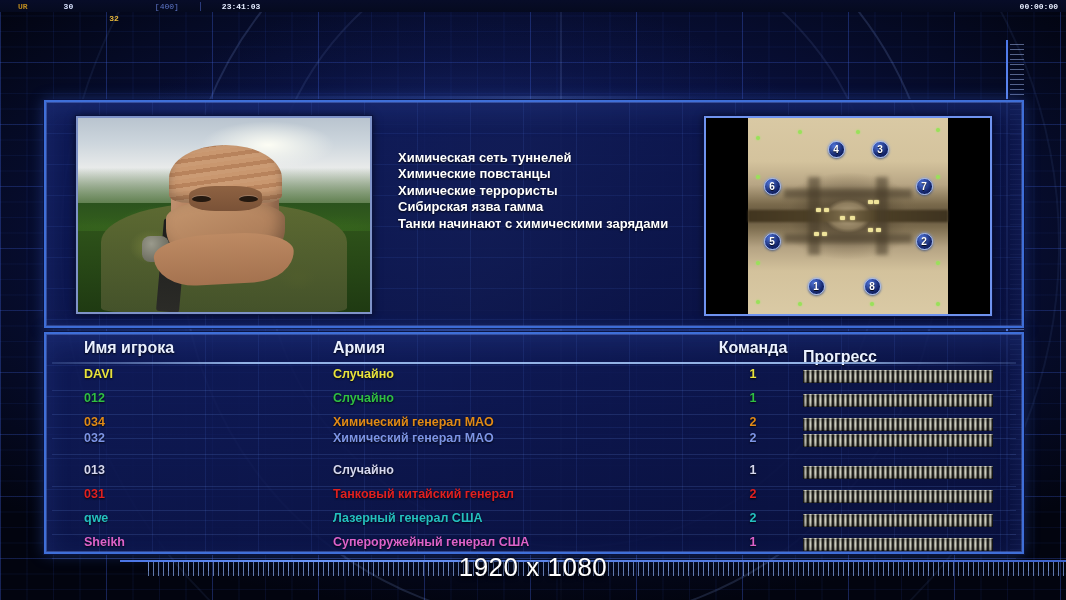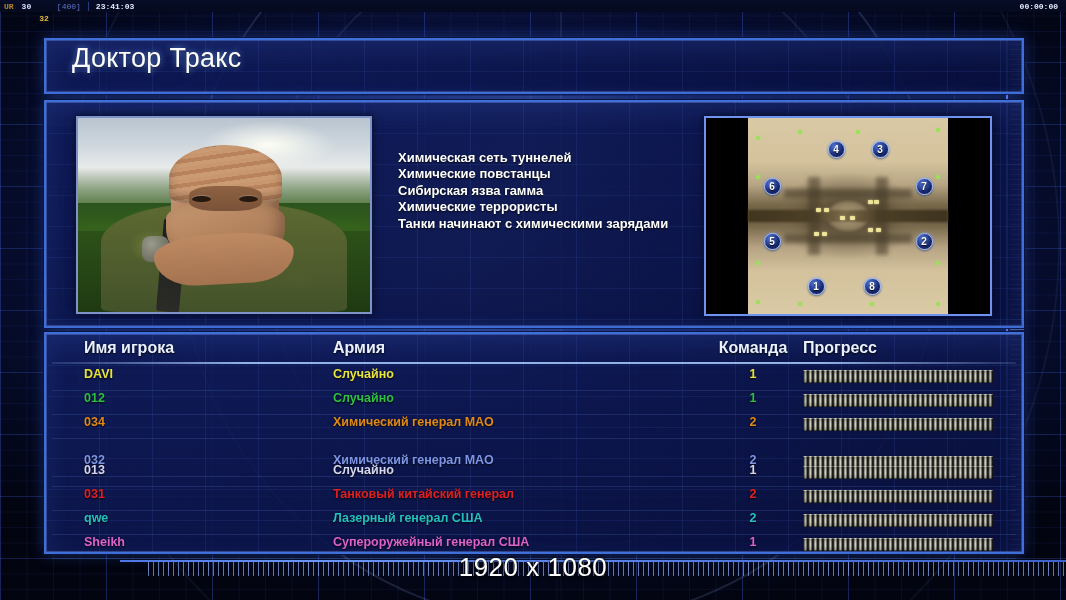--- a/index.html
+++ b/index.html
@@ -48,21 +48,21 @@
 
   
   .topbar {
     position:absolute; left:0; top:0; width:1066px; height:12px;
     background:linear-gradient(to bottom, #070c28, #050a1f);
     display:flex; align-items:center;
     font-family:"Liberation Mono", monospace;
     font-size:8px; line-height:9px; letter-spacing:0px;
     z-index:30;
   }
-  .topbar .seg { padding:0 4px; }
+  .topbar .seg { padding:0 18px; }
   .tb-ur { color:#b9891f; font-weight:bold; }
   .tb-n1 { color:#d8e2ff; font-weight:bold; }
   .tb-n2 { color:#e8b83a; font-weight:bold;margin-top:24px; }
   .tb-br { color:#5e76c8; }
   .tb-time { color:#e4ecff; font-weight:bold; }
   .tb-sep { width:1px; height:9px; background:#2a3a7a; margin:0 3px; }
   .tb-right {
     margin-left:auto; color:#e8eeff; font-weight:bold;
     font-family:"Liberation Mono", monospace; font-size:8px; padding-right:8px;
   }
@@ -341,23 +341,20 @@
     <span class="tb-sep"></span>
     <span class="seg tb-time">23:41:03</span>
     <span class="tb-right">00:00:00</span>
   </div>
 
   <div class="ruler-bottom-line"></div>
   <div class="ruler-bottom"></div>
   <div class="ruler-right-line"></div>
   <div class="ruler-right"></div>
 
-  <div class="panel title-panel">
-    <div class="title-text">Доктор Тракс</div>
-  </div>
 
   <div class="panel info-panel">
 
     <div class="portrait">
       <div class="p-sky"></div>
       <div class="p-hills"></div>
       <div class="p-ground"></div>
       <div class="p-body"></div>
       <div class="p-strap"></div>
       <div class="p-pouch"></div>
@@ -366,22 +363,22 @@
       <div class="p-drape"></div>
       <div class="p-wrap"></div>
       <div class="p-face"></div>
       <div class="p-eye l"></div>
       <div class="p-eye r"></div>
     </div>
 
     <div class="desc">
       <div>Химическая сеть туннелей</div>
       <div>Химические повстанцы</div>
+      <div>Химические террористы</div>
       <div>Сибирская язва гамма</div>
-      <div>Химические террористы</div>
       <div>Танки начинают с химическими зарядами</div>
     </div>
 
     <div class="minimap-frame">
       <div class="minimap" id="minimap">
         <div class="mm-river"></div>
         <div class="mm-rib mm-v1"></div>
         <div class="mm-rib mm-v2"></div>
         <div class="mm-rib mm-h1"></div>
         <div class="mm-rib mm-h2"></div>
@@ -420,21 +417,21 @@
 
   </div>
 
   <div class="panel table-panel">
     <div class="tbl">
 
       <div class="thead">
         <span class="c-name">Имя игрока</span>
         <span class="c-army">Армия</span>
         <span class="c-team">Команда</span>
-        <span class="c-prog" style="top:0;height:auto;">Прогресс</span>
+        <span class="c-prog" style="top:9px;height:auto;">Прогресс</span>
       </div>
 
       <div id="rows">
           <div class="row" style="top: 33px; color: rgb(232, 226, 60);">
             <span class="c-name">DAVI</span>
             <span class="c-army">Случайно</span>
             <span class="c-team">1</span>
             <span class="c-prog">
               <div class="pbar" style="width: 100%;"></div>
             </span>
@@ -448,21 +445,21 @@
             </span>
           </div>
           <div class="row" style="top: 81px; color: rgb(224, 138, 22);">
             <span class="c-name">034</span>
             <span class="c-army">Химический генерал МАО</span>
             <span class="c-team">2</span>
             <span class="c-prog">
               <div class="pbar" style="width: 100%;"></div>
             </span>
           </div>
-          <div class="row" style="top: 119px; color: rgb(125, 149, 230);">
+          <div class="row" style="top: 97px; color: rgb(125, 149, 230);">
             <span class="c-name">032</span>
             <span class="c-army">Химический генерал МАО</span>
             <span class="c-team">2</span>
             <span class="c-prog">
               <div class="pbar" style="width: 100%;"></div>
             </span>
           </div>
           <div class="row" style="top: 129px; color: rgb(214, 216, 238);">
             <span class="c-name">013</span>
             <span class="c-army">Случайно</span>

